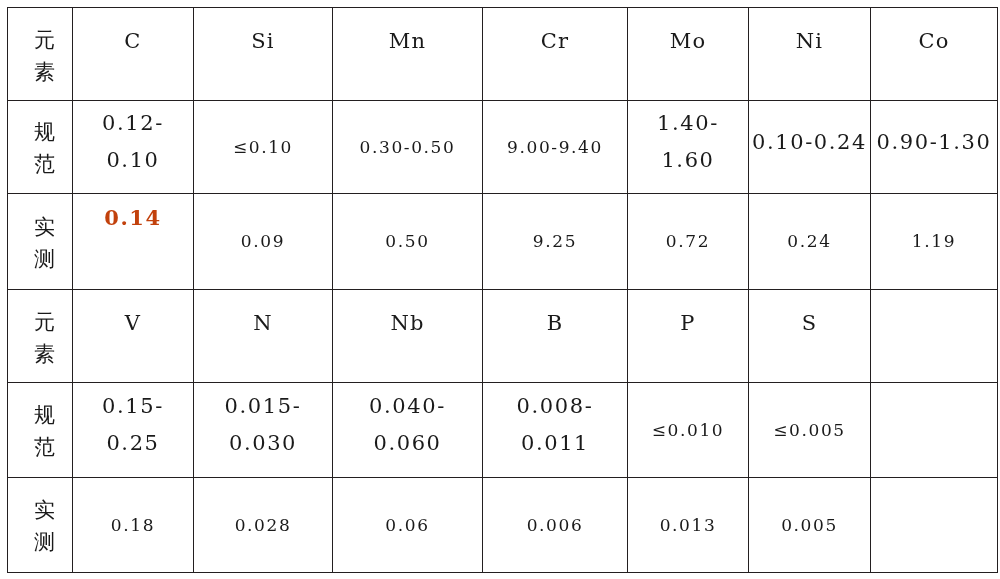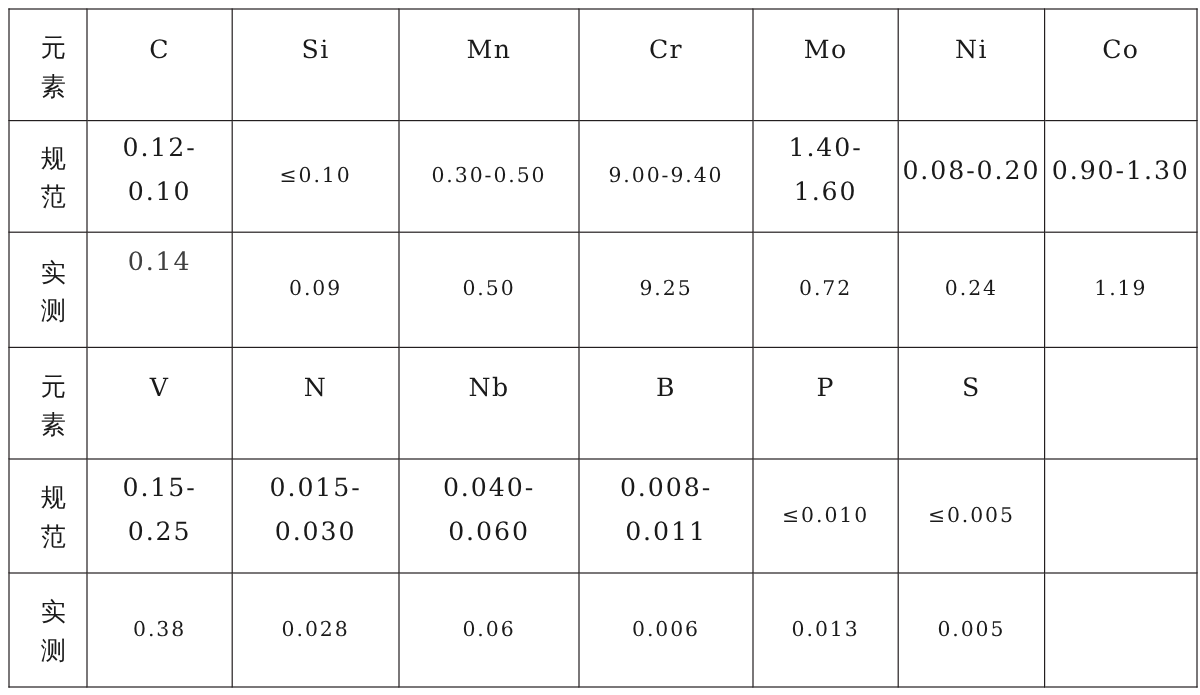--- a/index.html
+++ b/index.html
@@ -116,21 +116,22 @@
     color: #1a1a1a;
   }
   .wrapval.top { padding-bottom: 10px; }
 
   
   .topval {
     display: block;
     font-size: 21px;
     letter-spacing: 1.6px;
     padding-bottom: 48px;
-    color: #404040;
+    color: #c2410c;
+    font-weight: bold;
   }
 
   .empty { display: block; }
 </style>
 </head>
 <body>
 
 <div id="sheet">
 
   <table class="spec-table">
@@ -192,21 +193,21 @@
         <td>
             <span class="cellval">0.30-0.50</span>
           </td>
         <td>
             <span class="cellval">9.00-9.40</span>
           </td>
         <td>
             <span class="wrapval top">1.40-1.60</span>
           </td>
         <td>
-            <span class="wrapval top">0.08-0.20</span>
+            <span class="wrapval top">0.10-0.24</span>
           </td>
         <td>
             <span class="wrapval top">0.90-1.30</span>
           </td>
       </tr>
 
       <tr class="r-meas">
         <td class="rowlabel lbl-meas">
           <span class="vstack">
             <span class="ch">实</span>
@@ -297,21 +298,21 @@
       </tr>
 
       <tr class="r-meas2">
         <td class="rowlabel lbl-meas2">
           <span class="vstack">
             <span class="ch">实</span>
             <span class="ch">测</span>
           </span>
         </td>
         <td>
-            <span class="cellval">0.38</span>
+            <span class="cellval">0.18</span>
           </td>
         <td>
             <span class="cellval">0.028</span>
           </td>
         <td>
             <span class="cellval">0.06</span>
           </td>
         <td>
             <span class="cellval">0.006</span>
           </td>

